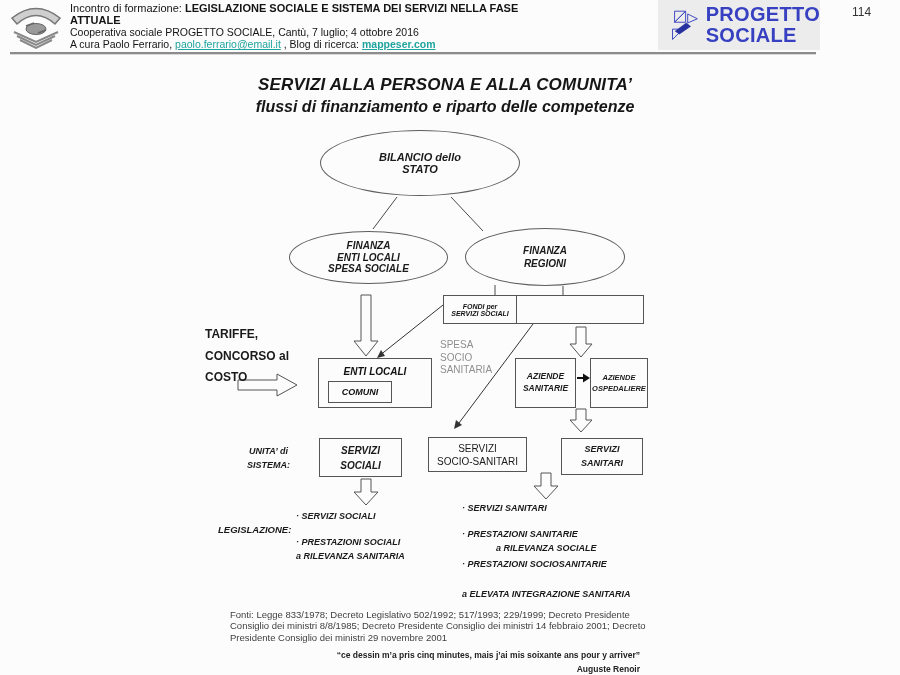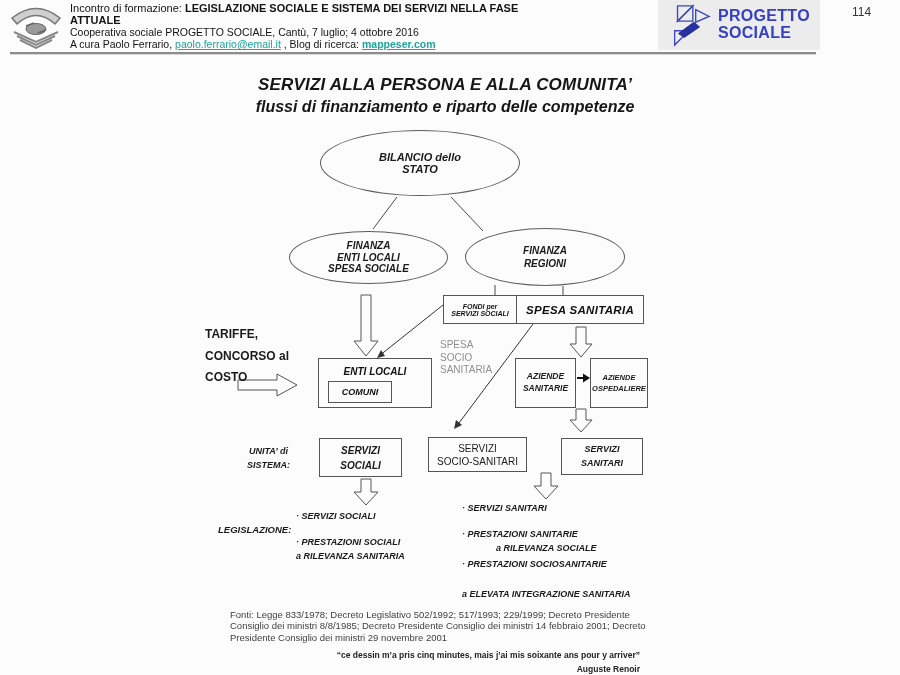--- a/index.html
+++ b/index.html
@@ -9,21 +9,21 @@
   }
   
   .hdr-logo { position:absolute; left:8px; top:2px; }
   .hdr-text { position:absolute; left:70px; top:3px; width:585px; font-size:11px; line-height:1.06; color:#141414; }
   .hdr-text .b { font-weight:bold; }
   .hdr-sub { font-size:10.5px; margin-top:1px; }
   .hdr-text a { color:#1fa39d; font-weight:normal; text-decoration:underline; }
   .hdr-text a.blog { font-weight:bold; }
   .brand-box { position:absolute; left:658px; top:0px; width:162px; height:50px; background:#ececec;
     display:flex; align-items:center; gap:7px; padding-left:9px; box-sizing:border-box; }
-  .brand-text { font-size:16px; font-weight:bold; color:#3640c0; line-height:1.05; letter-spacing:.3px; }
+  .brand-text { font-size:20px; font-weight:bold; color:#3640c0; line-height:1.05; letter-spacing:.3px; }
   .page-num { position:absolute; left:852px; top:5px; font-size:12px; color:#333; }
   .hdr-rule { position:absolute; left:10px; top:52px; width:806px; height:2px; background:#8c8c8c; border-bottom:1px solid #d8d8d8; }
   
   .main-title { position:absolute; left:40px; top:75px; width:810px; text-align:center;
     font-weight:bold; font-style:italic; color:#161616; }
   .main-title .t1 { font-size:17px; letter-spacing:.2px; }
   .main-title .t2 { font-size:16px; margin-top:3px; }
   
   .connectors { position:absolute; left:0; top:0; pointer-events:none; }
   .node { position:absolute; display:flex; align-items:center; justify-content:center;
@@ -130,21 +130,20 @@
   <div class="node ellipse" style="left:289px; top:231px; width:159px; height:53px; font-size:10px; line-height:1.15;">FINANZA
 ENTI LOCALI
 SPESA SOCIALE</div>
 
   <div class="node ellipse" style="left:465px; top:228px; width:160px; height:58px; font-size:10px; line-height:1.3;">FINANZA
 REGIONI</div>
 
   <div class="combined">
     <div class="cell1">FONDI per
 SERVIZI SOCIALI</div>
-    <div class="cell2">SPESA SANITARIA</div>
   </div>
 
   <div class="lbl" style="left:205px; top:324px; width:115px; font-size:12px; font-weight:bold; text-align:left; line-height:1.8;">TARIFFE,
 CONCORSO al COSTO</div>
 
   <div class="enti-box">
     <div class="enti-label">ENTI LOCALI</div>
     <div class="comuni-box">COMUNI</div>
   </div>
 

